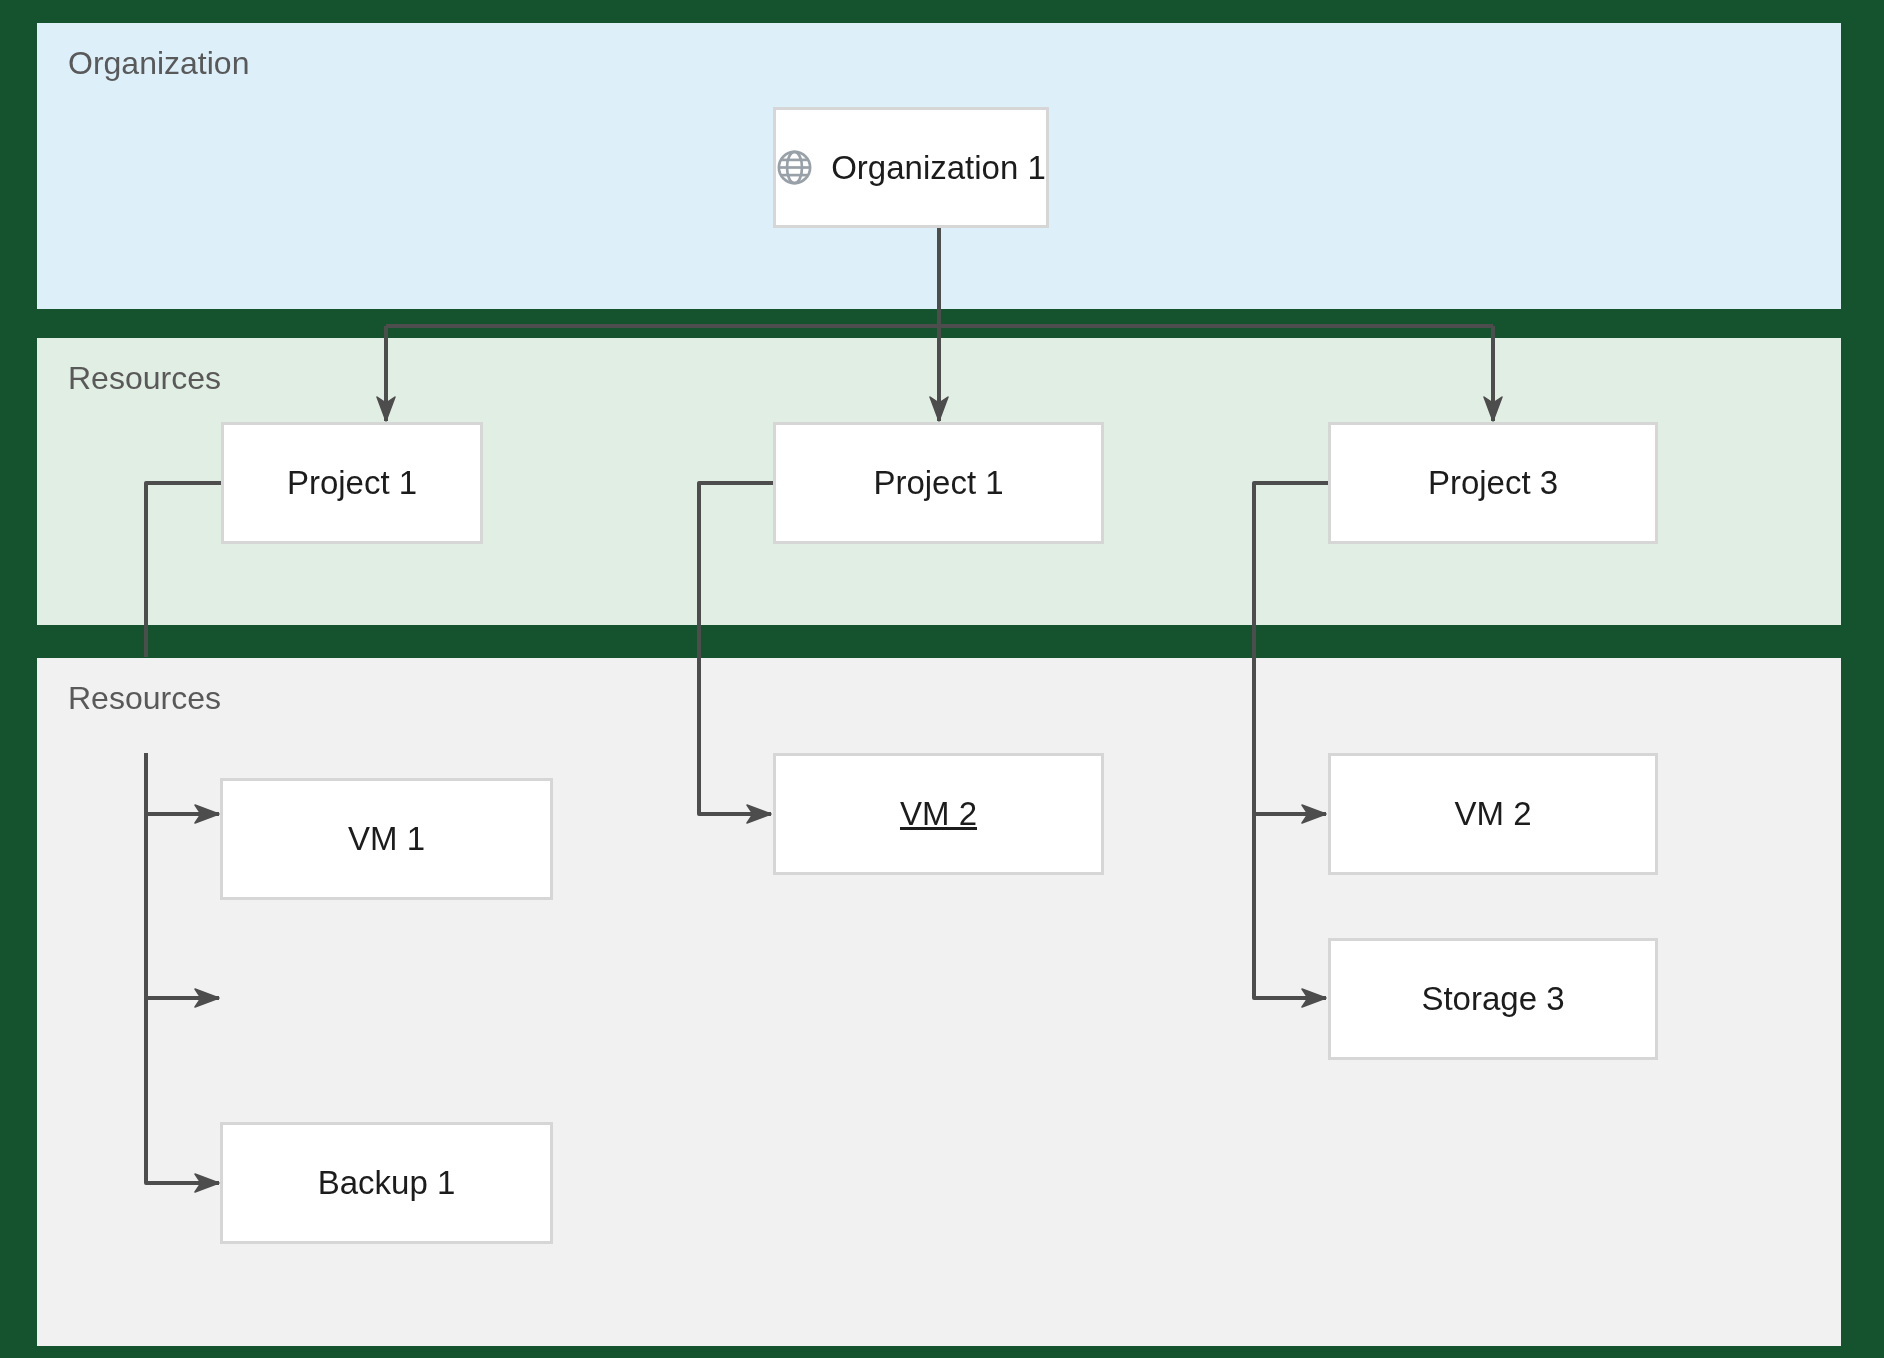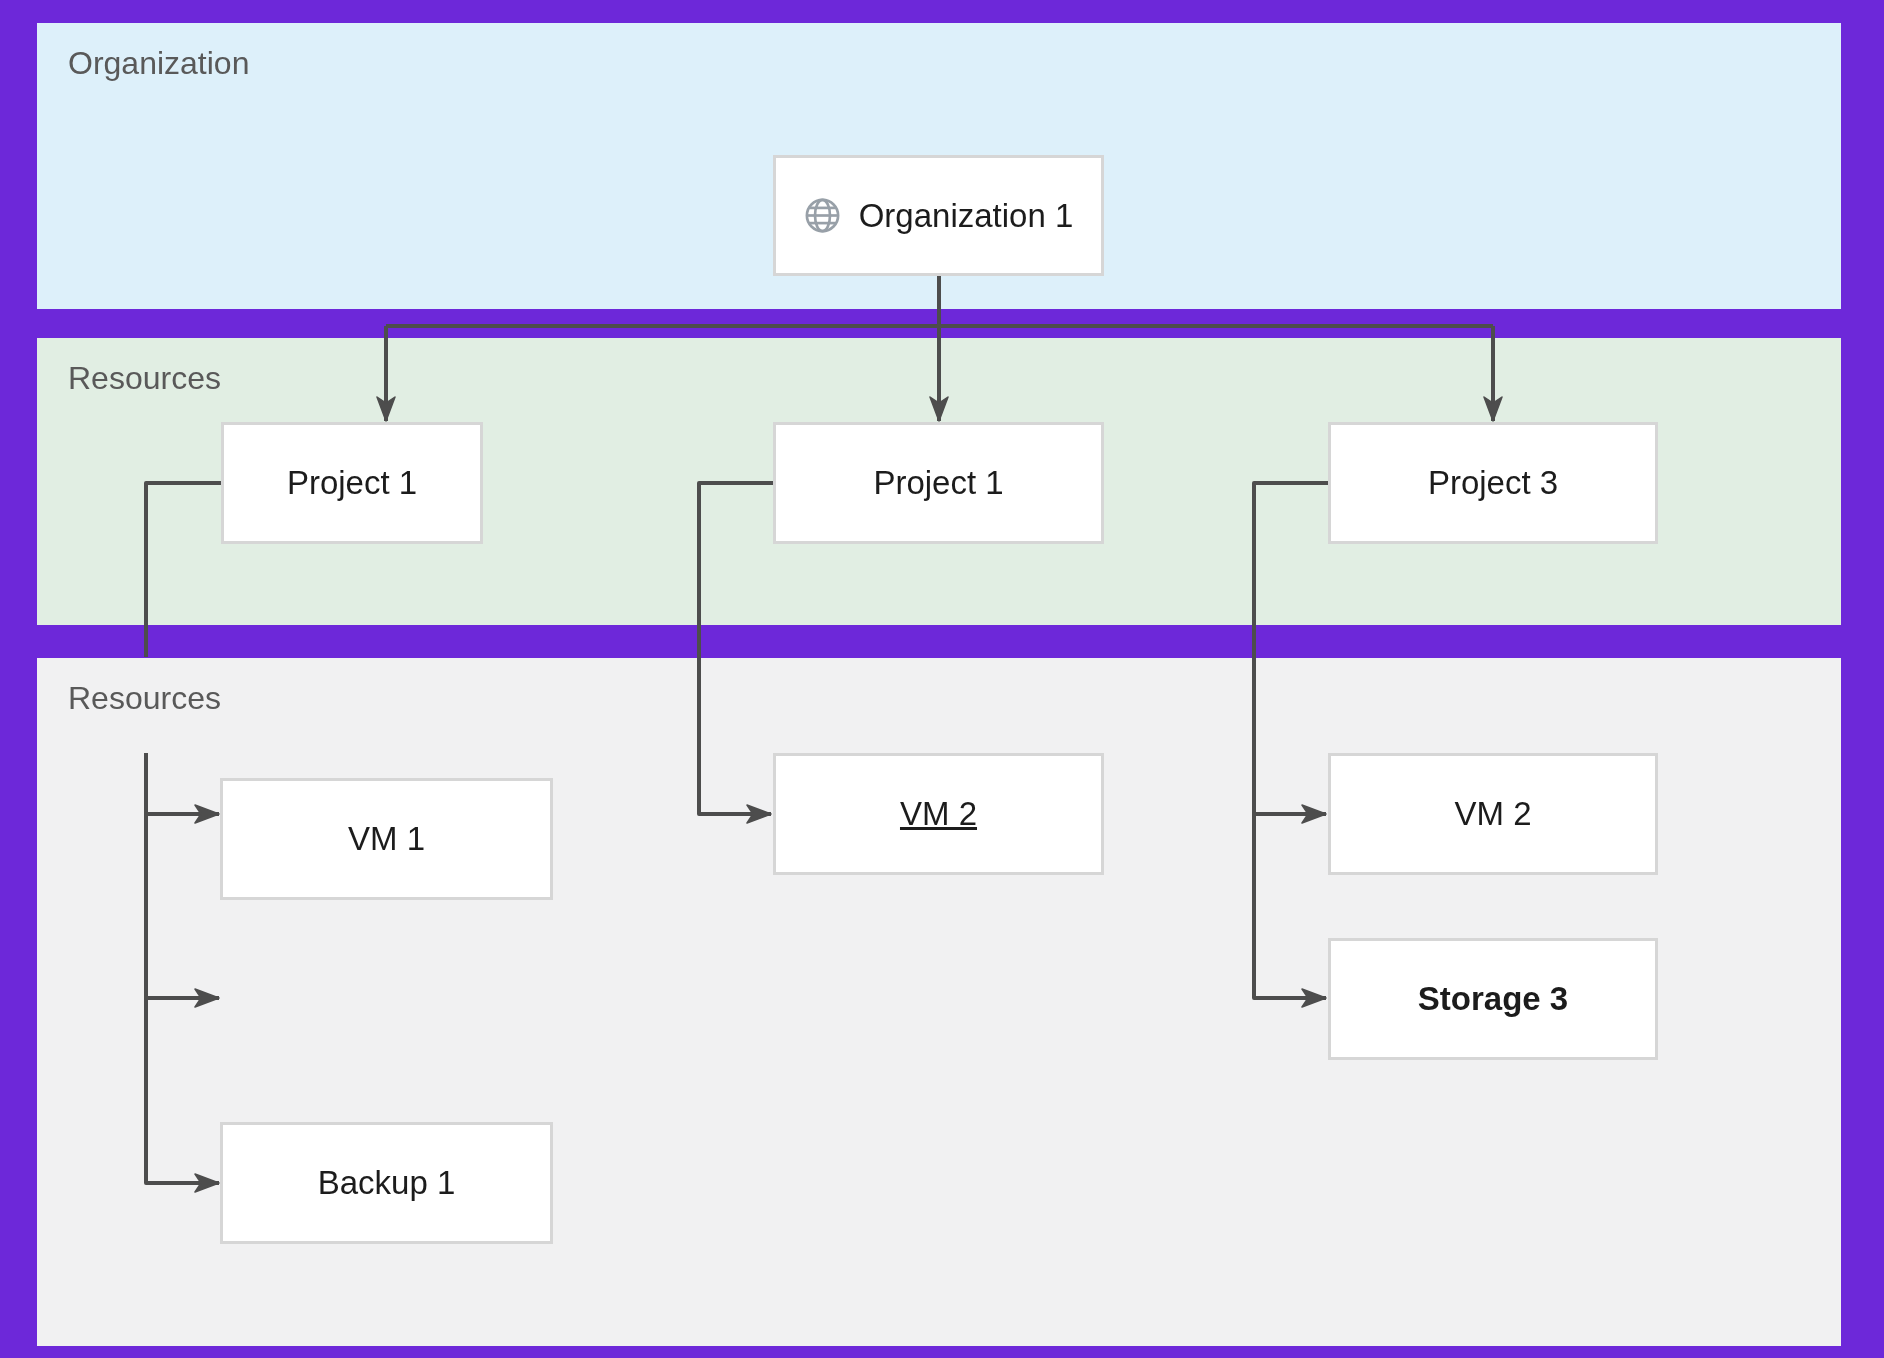--- a/index.html
+++ b/index.html
@@ -1,19 +1,19 @@
 <!DOCTYPE html>
 <html><head>
 <meta charset="utf-8">
 <style>
   html,body{margin:0;padding:0;background:#ffffff;}
   .stage{
     position:relative;
     width:1884px;height:1358px;
-    background:#6d28d9;
+    background:#14532d;
     font-family:"Liberation Sans", sans-serif;
     overflow:hidden;
   }
   .band{
     position:absolute;
     left:37px;width:1804px;
   }
   .band-organization{top:23px;height:286px;}
   .band-projects{top:338px;height:287px;}
   .band-resources{top:658px;height:688px;}
@@ -38,30 +38,30 @@
     position:absolute;left:0;top:0;width:1884px;height:1358px;
     pointer-events:none;
   }
   .connectors path.edge{
     fill:none;
     stroke:currentColor;
     stroke-width:4;
     stroke-linejoin:round;
   }
   
-  #n-org1   {left:773px; top:107px; width:331px; height:121px;margin-top:48px;}
+  #n-org1   {left:773px; top:107px; width:276px; height:121px;}
   #n-p1     {left:221px; top:422px; width:262px;}
   #n-p2     {left:773px; top:422px; width:331px;}
   #n-p3     {left:1328px;top:422px; width:330px;}
   #n-vm1    {left:220px; top:753px; width:333px;}
   #n-s1     {left:220px; top:938px; width:333px; height:121px;}
   #n-b1     {left:220px; top:1122px;width:333px;}
   #n-vm2    {left:773px; top:753px; width:331px;text-decoration:underline;}
   #n-vm3    {left:1328px;top:753px; width:330px;}
-  #n-s3     {left:1328px;top:938px; width:330px;font-weight:bold;}
+  #n-s3     {left:1328px;top:938px; width:330px;}
 </style>
 </head>
 <body>
 
 <div class="stage">
 
   <div class="band band-organization" style="background-color: rgb(221, 240, 250);">
     <div class="band-label" style="color: rgb(89, 89, 89);">Organization</div>
   </div>
 

